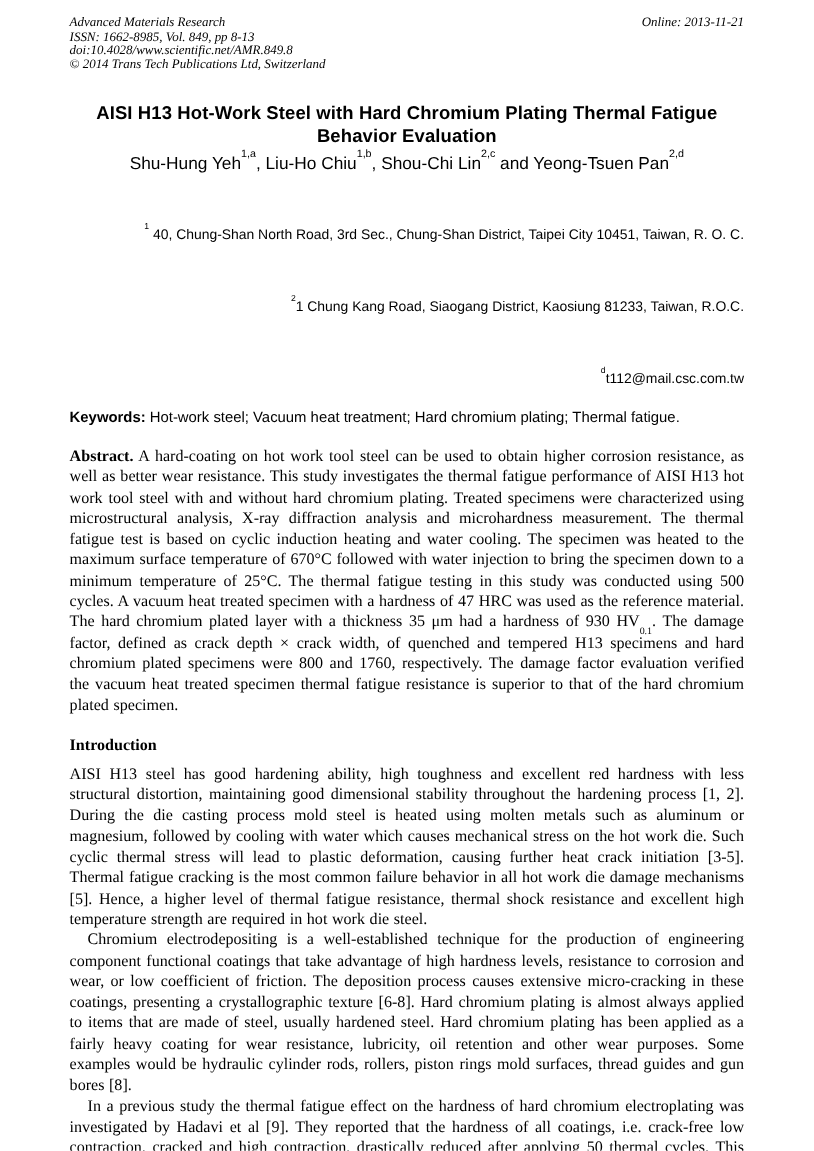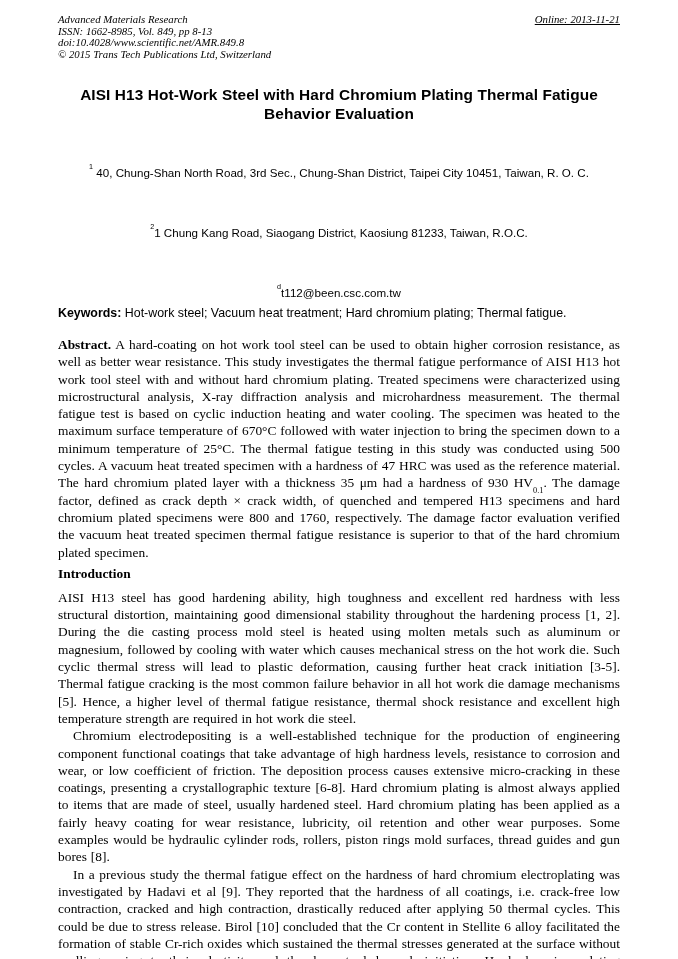--- a/index.html
+++ b/index.html
@@ -19,21 +19,21 @@
   }
   
   .jheader {
     display: flex;
     justify-content: space-between;
     align-items: flex-start;
     font: italic 10.8px/11.5px "Liberation Serif", "DejaVu Serif", serif;
     color: #000000;
   }
   .jheader-left div { white-space: nowrap; }
-  .jheader-right { white-space: nowrap; text-decoration: underline; }
+  .jheader-right { white-space: nowrap; }
   
   .title {
     font: bold 15.4px/19px "Liberation Sans", "DejaVu Sans", sans-serif;
     text-align: center;
     margin: 25px auto 4px auto;
     max-width: 575px;
     letter-spacing: 0.1px;
   }
   .authors {
     font: 14.4px/18px "Liberation Sans", "DejaVu Sans", sans-serif;
@@ -42,72 +42,73 @@
   }
   .authors sup, .affil sup {
     font-size: 62%;
     position: relative;
     top: -0.45em;
     line-height: 0;
   }
   .affil-block { margin-top: 7px; }
   .affil {
     font: 11.6px/20px "Liberation Sans", "DejaVu Sans", sans-serif;
-    text-align: center;
+    text-align: right;
     margin-top: 40px;
   }
   
   .keywords {
     font: 12.4px/15px "Liberation Sans", "DejaVu Sans", sans-serif;
-    margin-top: 3px;
+    margin-top: 15px;
   }
   .keywords b { font-weight: bold; }
   
   .body-text {
     font: 13.4px/17.3px "Liberation Serif", "DejaVu Serif", serif;
     text-align: justify;
     margin: 0;
     word-spacing: 0.5px;
   }
   .body-text b { font-weight: bold; }
   .body-text sub {
     font-size: 62%;
     position: relative;
     top: 0.25em;
     line-height: 0;
   }
   .abstract { margin-top: 15px; }
   .section-heading {
     font: bold 13.4px/17px "Liberation Serif", "DejaVu Serif", serif;
-    margin: 4px 0 7px 0;
+    margin: 16px 0 7px 0;
   }
   .indent { text-indent: 15px; }
 </style>
 </head>
 <body>
 
 <div class="page">
 
   <div class="jheader">
     <div class="jheader-left">
       <div>Advanced Materials Research</div>
       <div>ISSN: 1662-8985, Vol. 849, pp 8-13</div>
       <div>doi:10.4028/www.scientific.net/AMR.849.8</div>
-      <div>© 2015 Trans Tech Publications Ltd, Switzerland</div>
+      <div>© 2014 Trans Tech Publications Ltd, Switzerland</div>
     </div>
     <div class="jheader-right">Online: 2013-11-21</div>
   </div>
 
   <h1 class="title">AISI H13 Hot-Work Steel with Hard Chromium Plating Thermal Fatigue Behavior Evaluation</h1>
 
+  <div class="authors"><span>Shu-Hung Yeh</span><sup>1,a</sup><span>, Liu-Ho Chiu</span><sup>1,b</sup><span>, Shou-Chi Lin</span><sup>2,c</sup><span> and Yeong-Tsuen Pan</span><sup>2,d</sup></div>
 
   <div class="affil-block">
     <div class="affil"><sup>1</sup><span> 40, Chung-Shan North Road, 3rd Sec., Chung-Shan District, Taipei City 10451, Taiwan, R. O. C.</span></div>
     <div class="affil"><sup>2</sup><span>1 Chung Kang Road, Siaogang District, Kaosiung 81233, Taiwan, R.O.C.</span></div>
-    <div class="affil"><sup>d</sup><span>t112@been.csc.com.tw</span></div>
+    <div class="affil"><sup>d</sup><span>t112@mail.csc.com.tw</span></div>
   </div>
 
   <div class="keywords"><b>Keywords:</b><span> Hot-work steel; Vacuum heat treatment; Hard chromium plating; Thermal fatigue.</span></div>
 
   <p class="body-text abstract"><b>Abstract.</b><span> A hard-coating on hot work tool steel can be used to obtain higher corrosion resistance, as well as better wear resistance. This study investigates the thermal fatigue performance of AISI H13 hot work tool steel with and without hard chromium plating. Treated specimens were characterized using microstructural analysis, X-ray diffraction analysis and microhardness measurement. The thermal fatigue test is based on cyclic induction heating and water cooling. The specimen was heated to the maximum surface temperature of 670°C followed with water injection to bring the specimen down to a minimum temperature of 25°C. The thermal fatigue testing in this study was conducted using 500 cycles. A vacuum heat treated specimen with a hardness of 47 HRC was used as the reference material. The hard chromium plated layer with a thickness 35 μm had a hardness of 930 HV</span><sub>0.1</sub><span>. The damage factor, defined as crack depth × crack width, of quenched and tempered H13 specimens and hard chromium plated specimens were 800 and 1760, respectively. The damage factor evaluation verified the vacuum heat treated specimen thermal fatigue resistance is superior to that of the hard chromium plated specimen.</span></p>
 
   <h2 class="section-heading">Introduction</h2>
 
   <p class="body-text">AISI H13 steel has good hardening ability, high toughness and excellent red hardness with less structural distortion, maintaining good dimensional stability throughout the hardening process [1, 2]. During the die casting process mold steel is heated using molten metals such as aluminum or magnesium, followed by cooling with water which causes mechanical stress on the hot work die. Such cyclic thermal stress will lead to plastic deformation, causing further heat crack initiation [3-5]. Thermal fatigue cracking is the most common failure behavior in all hot work die damage mechanisms [5]. Hence, a higher level of thermal fatigue resistance, thermal shock resistance and excellent high temperature strength are required in hot work die steel.</p>
   <p class="body-text indent">Chromium electrodepositing is a well-established technique for the production of engineering component functional coatings that take advantage of high hardness levels, resistance to corrosion and wear, or low coefficient of friction. The deposition process causes extensive micro-cracking in these coatings, presenting a crystallographic texture [6-8]. Hard chromium plating is almost always applied to items that are made of steel, usually hardened steel. Hard chromium plating has been applied as a fairly heavy coating for wear resistance, lubricity, oil retention and other wear purposes. Some examples would be hydraulic cylinder rods, rollers, piston rings mold surfaces, thread guides and gun bores [8].</p>

